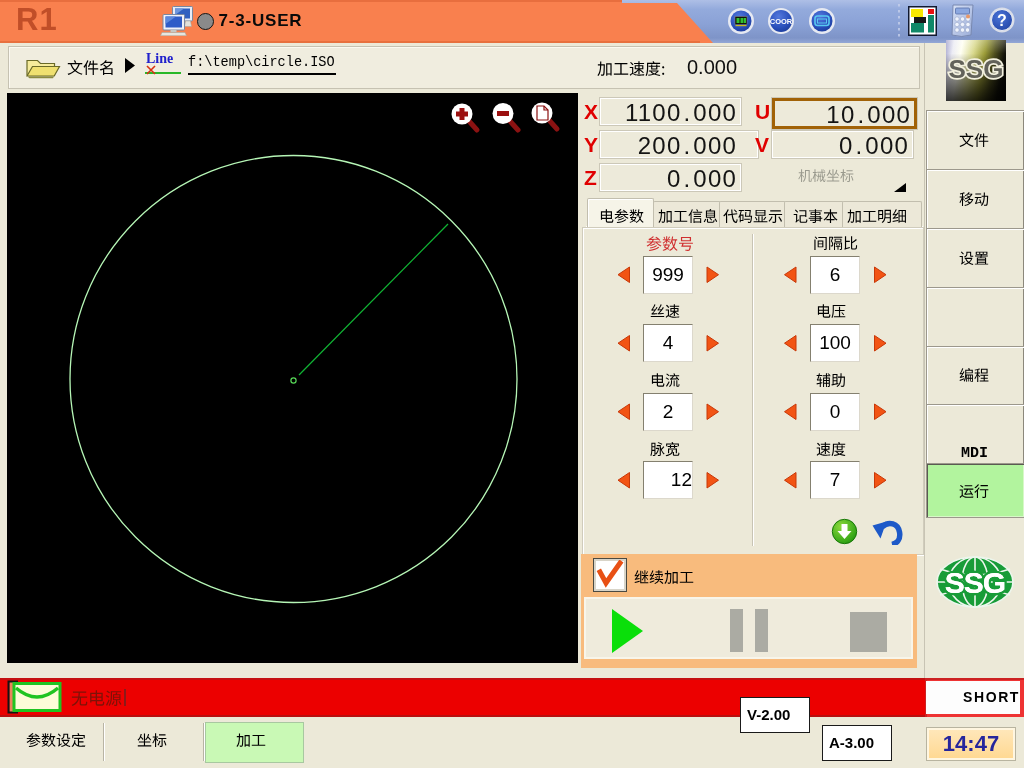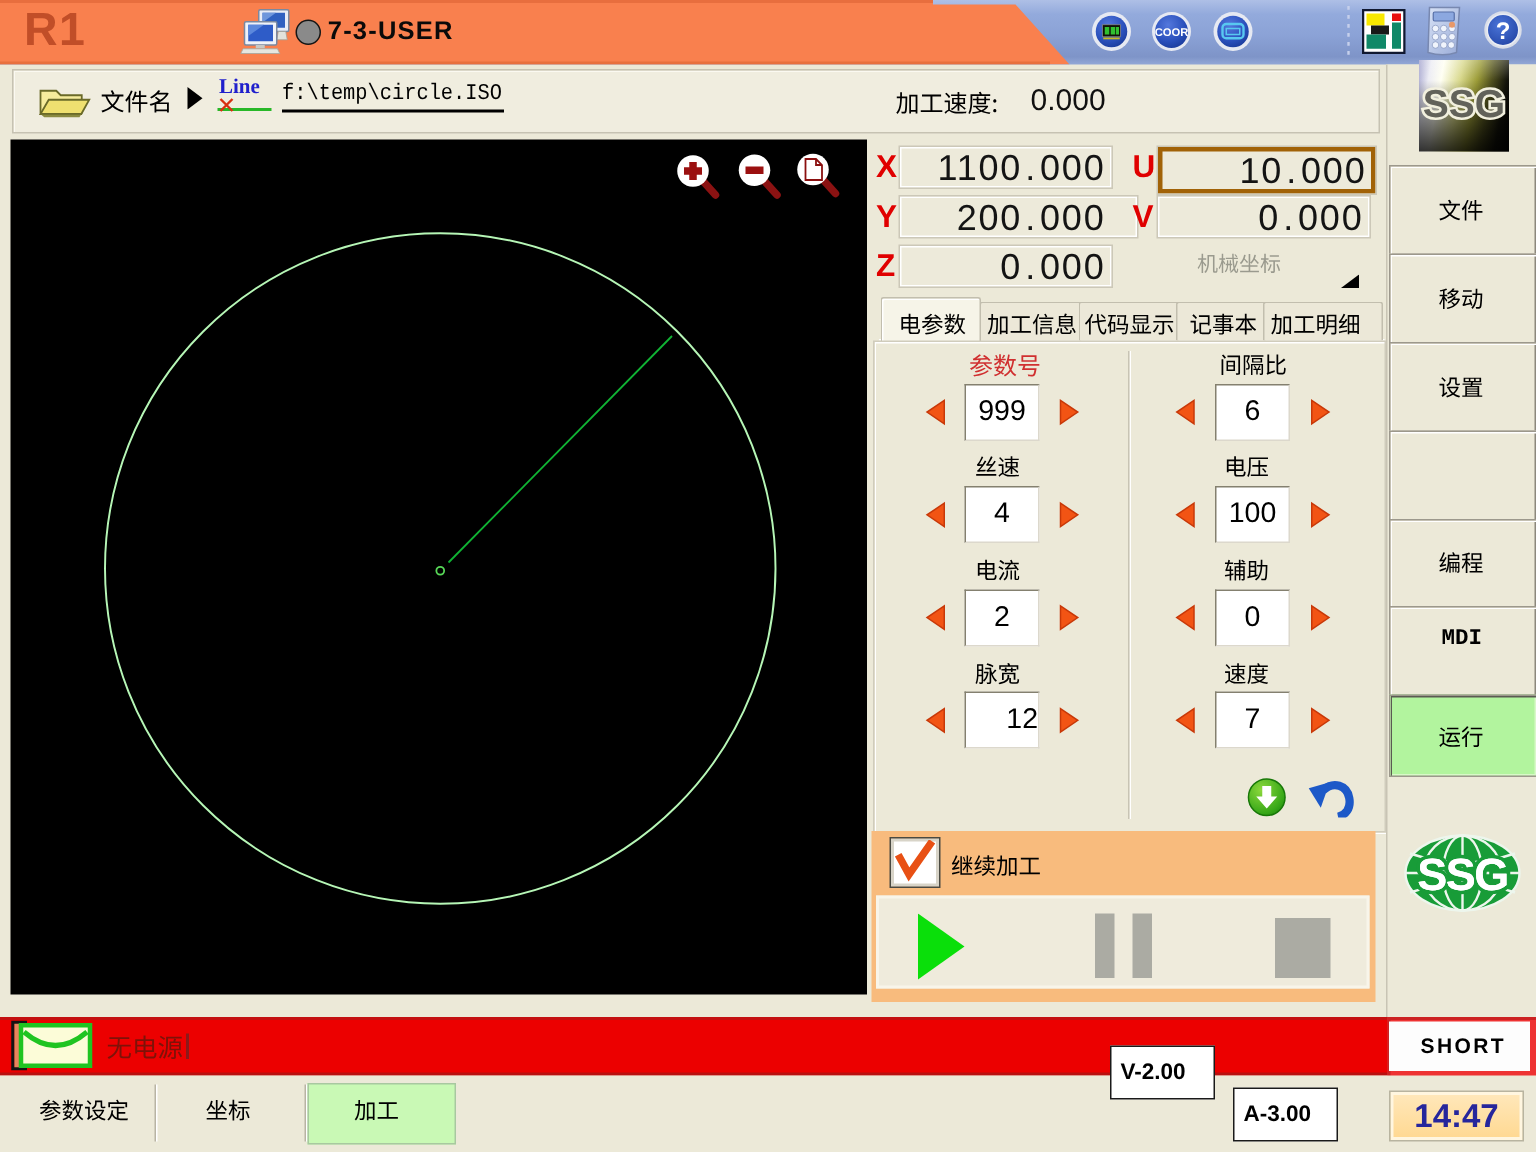--- a/index.html
+++ b/index.html
@@ -354,21 +354,21 @@
 <div class="a" style="left:946px;top:40px;width:60px;height:61px;background:linear-gradient(180deg,rgba(255,255,255,0.25) 0%,rgba(0,0,0,0) 22%,rgba(0,0,0,0.45) 60%,rgba(0,0,0,0.8) 100%)"></div>
 <svg class="a" style="left:946px;top:40px" width="60" height="61" xmlns="http://www.w3.org/2000/svg">
     <text x="30" y="79" transform="translate(0 -41)" text-anchor="middle" font-family="Liberation Sans" font-size="26" font-weight="bold" fill="#62625A" stroke="#F2F0DE" stroke-width="3.4" paint-order="stroke" letter-spacing="0">SSG</text>
   </svg>
 <div class="a btn3d" style="left:926px;top:110px;width:97px;height:59px"></div>
 <div class="a btn3d" style="left:926px;top:169px;width:97px;height:59px"></div>
 <div class="a btn3d" style="left:926px;top:228px;width:97px;height:59px"></div>
 <div class="a btn3d" style="left:926px;top:287px;width:97px;height:59px"></div>
 <div class="a btn3d" style="left:926px;top:346px;width:97px;height:58px"></div>
 <div class="a btn3d" style="left:926px;top:404px;width:97px;height:59px"></div>
-<div class="a" style="left:926px;top:396px;width:97px;height:59px;text-align:center;line-height:59px;font-family:'Liberation Mono',monospace;font-size:15px;font-weight:bold">MDI</div>
+<div class="a" style="left:926px;top:424px;width:97px;height:59px;text-align:center;line-height:59px;font-family:'Liberation Mono',monospace;font-size:15px;font-weight:bold">MDI</div>
 <div class="a" style="left:926px;top:463px;width:97px;height:53px;background:#B2F49E;border:1px solid #9C988C;box-shadow:inset 1px 1px 0 #5A5A52,inset -1px -1px 0 #D8F8C8"></div>
 <svg style="position:absolute;left:959.0px;top:132.20px" width="30.0" height="17.6" viewBox="0 0 30.0 17.6" xmlns="http://www.w3.org/2000/svg">
     <g transform="translate(0 13.8) scale(0.0150 -0.0150)" fill="#000000">
       <path transform="translate(0.0 0)" d="M423 823C453 774 485 707 497 666L580 693C566 734 531 799 501 847ZM50 664V590H206C265 438 344 307 447 200C337 108 202 40 36 -7C51 -25 75 -60 83 -78C250 -24 389 48 502 146C615 46 751 -28 915 -73C928 -52 950 -20 967 -4C807 36 671 107 560 201C661 304 738 432 796 590H954V664ZM504 253C410 348 336 462 284 590H711C661 455 592 344 504 253Z"></path>
       <path transform="translate(1000.0 0)" d="M317 341V268H604V-80H679V268H953V341H679V562H909V635H679V828H604V635H470C483 680 494 728 504 775L432 790C409 659 367 530 309 447C327 438 359 420 373 409C400 451 425 504 446 562H604V341ZM268 836C214 685 126 535 32 437C45 420 67 381 75 363C107 397 137 437 167 480V-78H239V597C277 667 311 741 339 815Z"></path>
     </g>
   </svg> 
 <svg style="position:absolute;left:959.0px;top:191.20px" width="30.0" height="17.6" viewBox="0 0 30.0 17.6" xmlns="http://www.w3.org/2000/svg">
     <g transform="translate(0 13.8) scale(0.0150 -0.0150)" fill="#000000">
       <path transform="translate(0.0 0)" d="M340 831C273 800 157 771 57 752C66 735 76 710 79 694C117 700 158 707 199 716V553H47V483H184C149 369 89 238 33 166C45 148 63 118 71 97C117 160 163 262 199 365V-81H269V380C298 335 333 277 347 247L391 307C373 332 294 432 269 460V483H392V553H269V733C312 744 353 757 387 771ZM511 589C544 569 581 541 608 516C539 478 461 450 383 432C396 417 414 392 422 374C622 427 816 534 902 723L854 747L841 744H653C676 771 697 798 715 825L638 840C593 766 504 681 380 620C396 610 419 585 431 569C492 602 544 640 589 680H798C766 631 721 589 669 553C640 578 600 607 566 626ZM559 194C598 169 642 133 673 103C582 41 473 0 361 -22C374 -38 392 -65 400 -84C647 -26 870 103 958 366L909 388L896 385H722C743 410 760 436 776 462L699 477C649 387 545 285 394 215C411 204 432 179 443 163C532 208 605 262 664 320H861C829 252 784 194 729 146C698 176 654 209 615 232Z"></path>
@@ -417,21 +417,21 @@
 </svg>
 <svg style="position:absolute;left:71.0px;top:689.36px" width="51.0" height="19.9" viewBox="0 0 51.0 19.9" xmlns="http://www.w3.org/2000/svg">
     <g transform="translate(0 15.6) scale(0.0170 -0.0170)" fill="#7E1208">
       <path transform="translate(0.0 0)" d="M114 773V699H446C443 628 440 552 428 477H52V404H414C373 232 276 71 39 -19C58 -34 80 -61 90 -80C348 23 448 208 490 404H511V60C511 -31 539 -57 643 -57C664 -57 807 -57 830 -57C926 -57 950 -15 960 145C938 150 905 163 887 177C882 40 874 17 825 17C794 17 674 17 650 17C599 17 589 24 589 60V404H951V477H503C514 552 519 627 521 699H894V773Z"></path>
       <path transform="translate(1000.0 0)" d="M452 408V264H204V408ZM531 408H788V264H531ZM452 478H204V621H452ZM531 478V621H788V478ZM126 695V129H204V191H452V85C452 -32 485 -63 597 -63C622 -63 791 -63 818 -63C925 -63 949 -10 962 142C939 148 907 162 887 176C880 46 870 13 814 13C778 13 632 13 602 13C542 13 531 25 531 83V191H865V695H531V838H452V695Z"></path>
       <path transform="translate(2000.0 0)" d="M537 407H843V319H537ZM537 549H843V463H537ZM505 205C475 138 431 68 385 19C402 9 431 -9 445 -20C489 32 539 113 572 186ZM788 188C828 124 876 40 898 -10L967 21C943 69 893 152 853 213ZM87 777C142 742 217 693 254 662L299 722C260 751 185 797 131 829ZM38 507C94 476 169 428 207 400L251 460C212 488 136 531 81 560ZM59 -24 126 -66C174 28 230 152 271 258L211 300C166 186 103 54 59 -24ZM338 791V517C338 352 327 125 214 -36C231 -44 263 -63 276 -76C395 92 411 342 411 517V723H951V791ZM650 709C644 680 632 639 621 607H469V261H649V0C649 -11 645 -15 633 -16C620 -16 576 -16 529 -15C538 -34 547 -61 550 -79C616 -80 660 -80 687 -69C714 -58 721 -39 721 -2V261H913V607H694C707 633 720 663 733 692Z"></path>
     </g>
   </svg>
 <div class="a" style="left:124px;top:689px;width:2px;height:17px;background:#8A1A1A"></div>
 <div class="a" style="left:925px;top:678px;width:99px;height:39px;background:#E33;border:2px solid #CC2222"></div>
-<div class="a" style="left:926px;top:681px;width:94px;height:33px;background:#FDFDFD;text-align:left;font-size:14px;font-weight:bold;letter-spacing:1.6px;line-height:33px;color:#000;padding-left:21px;box-sizing:border-box">SHORT</div>
+<div class="a" style="left:926px;top:681px;width:94px;height:33px;background:#FDFDFD;text-align:right;font-size:14px;font-weight:bold;letter-spacing:1.6px;line-height:33px;color:#000;padding-left:21px;box-sizing:border-box">SHORT</div>
 
 <div class="a" style="left:0;top:717px;width:1024px;height:51px;background:#ECE9D8;border-bottom:2px solid #9C9890"></div>
 <div class="a" style="left:103px;top:723px;width:1px;height:38px;background:#B8B4A4;box-shadow:1px 0 0 #FFF"></div>
 <div class="a" style="left:203px;top:723px;width:1px;height:38px;background:#B8B4A4;box-shadow:1px 0 0 #FFF"></div>
 <div class="a" style="left:205px;top:722px;width:97px;height:39px;background:#C9F9B5;border:1px solid #A8C8A0"></div>
 <svg style="position:absolute;left:26.0px;top:731.70px" width="60.0" height="17.6" viewBox="0 0 60.0 17.6" xmlns="http://www.w3.org/2000/svg">
     <g transform="translate(0 13.8) scale(0.0150 -0.0150)" fill="#000000">
       <path transform="translate(0.0 0)" d="M548 401C480 353 353 308 254 284C272 269 291 247 302 231C404 260 530 310 610 368ZM635 284C547 219 381 166 239 140C254 124 272 100 282 82C433 115 598 174 698 253ZM761 177C649 69 422 8 176 -17C191 -34 205 -62 213 -82C470 -50 703 18 829 144ZM179 591C202 599 233 602 404 611C390 578 374 547 356 517H53V450H307C237 365 145 299 39 253C56 239 85 209 96 194C216 254 322 338 401 450H606C681 345 801 250 915 199C926 218 950 246 966 261C867 298 761 370 691 450H950V517H443C460 548 476 581 489 615L769 628C795 605 817 583 833 564L895 609C840 670 728 754 637 810L579 771C617 746 659 717 699 686L312 672C375 710 439 757 499 808L431 845C359 775 260 710 228 693C200 676 177 665 157 663C165 643 175 607 179 591Z"></path>
       <path transform="translate(1000.0 0)" d="M443 821C425 782 393 723 368 688L417 664C443 697 477 747 506 793ZM88 793C114 751 141 696 150 661L207 686C198 722 171 776 143 815ZM410 260C387 208 355 164 317 126C279 145 240 164 203 180C217 204 233 231 247 260ZM110 153C159 134 214 109 264 83C200 37 123 5 41 -14C54 -28 70 -54 77 -72C169 -47 254 -8 326 50C359 30 389 11 412 -6L460 43C437 59 408 77 375 95C428 152 470 222 495 309L454 326L442 323H278L300 375L233 387C226 367 216 345 206 323H70V260H175C154 220 131 183 110 153ZM257 841V654H50V592H234C186 527 109 465 39 435C54 421 71 395 80 378C141 411 207 467 257 526V404H327V540C375 505 436 458 461 435L503 489C479 506 391 562 342 592H531V654H327V841ZM629 832C604 656 559 488 481 383C497 373 526 349 538 337C564 374 586 418 606 467C628 369 657 278 694 199C638 104 560 31 451 -22C465 -37 486 -67 493 -83C595 -28 672 41 731 129C781 44 843 -24 921 -71C933 -52 955 -26 972 -12C888 33 822 106 771 198C824 301 858 426 880 576H948V646H663C677 702 689 761 698 821ZM809 576C793 461 769 361 733 276C695 366 667 468 648 576Z"></path>
       <path transform="translate(2000.0 0)" d="M122 776C175 729 242 662 273 619L324 672C292 713 225 778 171 822ZM43 526V454H184V95C184 49 153 16 134 4C148 -11 168 -42 175 -60C190 -40 217 -20 395 112C386 127 374 155 368 175L257 94V526ZM491 804V693C491 619 469 536 337 476C351 464 377 435 386 420C530 489 562 597 562 691V734H739V573C739 497 753 469 823 469C834 469 883 469 898 469C918 469 939 470 951 474C948 491 946 520 944 539C932 536 911 534 897 534C884 534 839 534 828 534C812 534 810 543 810 572V804ZM805 328C769 248 715 182 649 129C582 184 529 251 493 328ZM384 398V328H436L422 323C462 231 519 151 590 86C515 38 429 5 341 -15C355 -31 371 -61 377 -80C474 -54 566 -16 647 39C723 -17 814 -58 917 -83C926 -62 947 -32 963 -16C867 4 781 39 708 86C793 160 861 256 901 381L855 401L842 398Z"></path>

